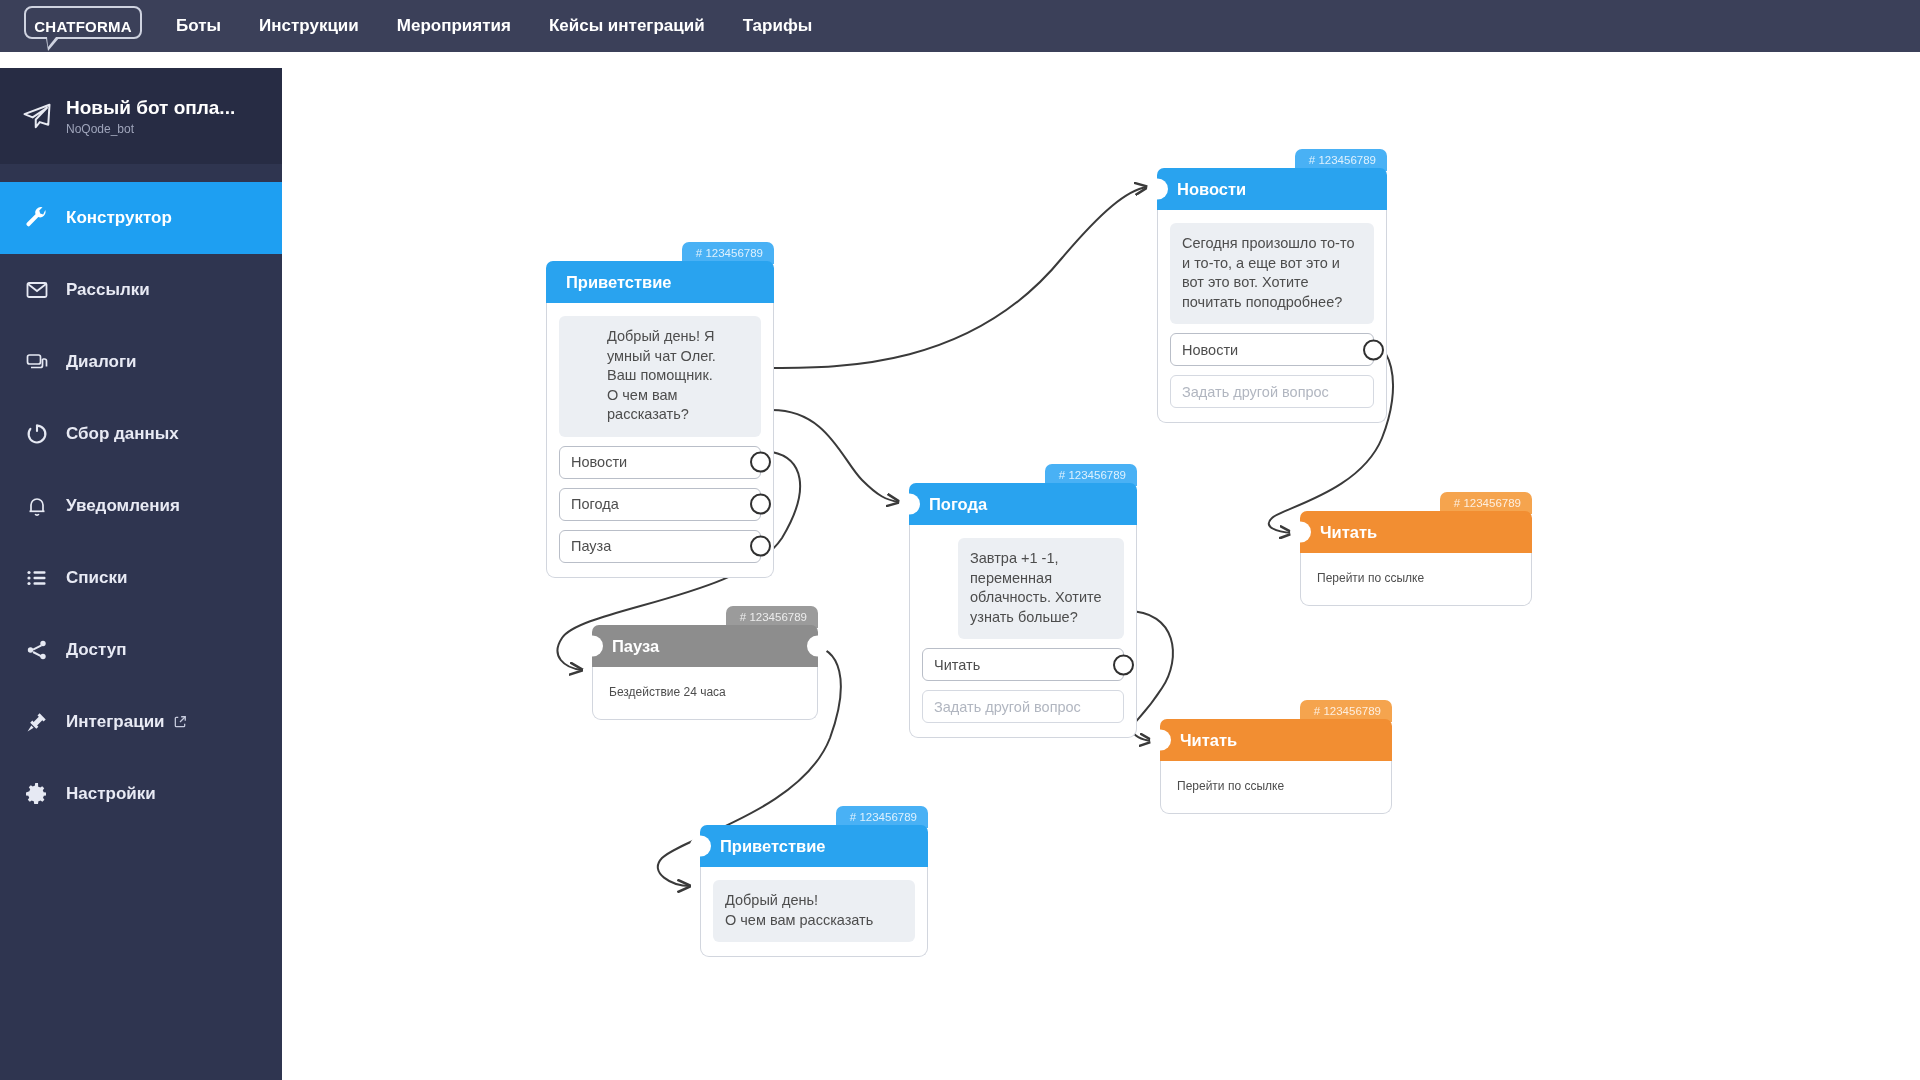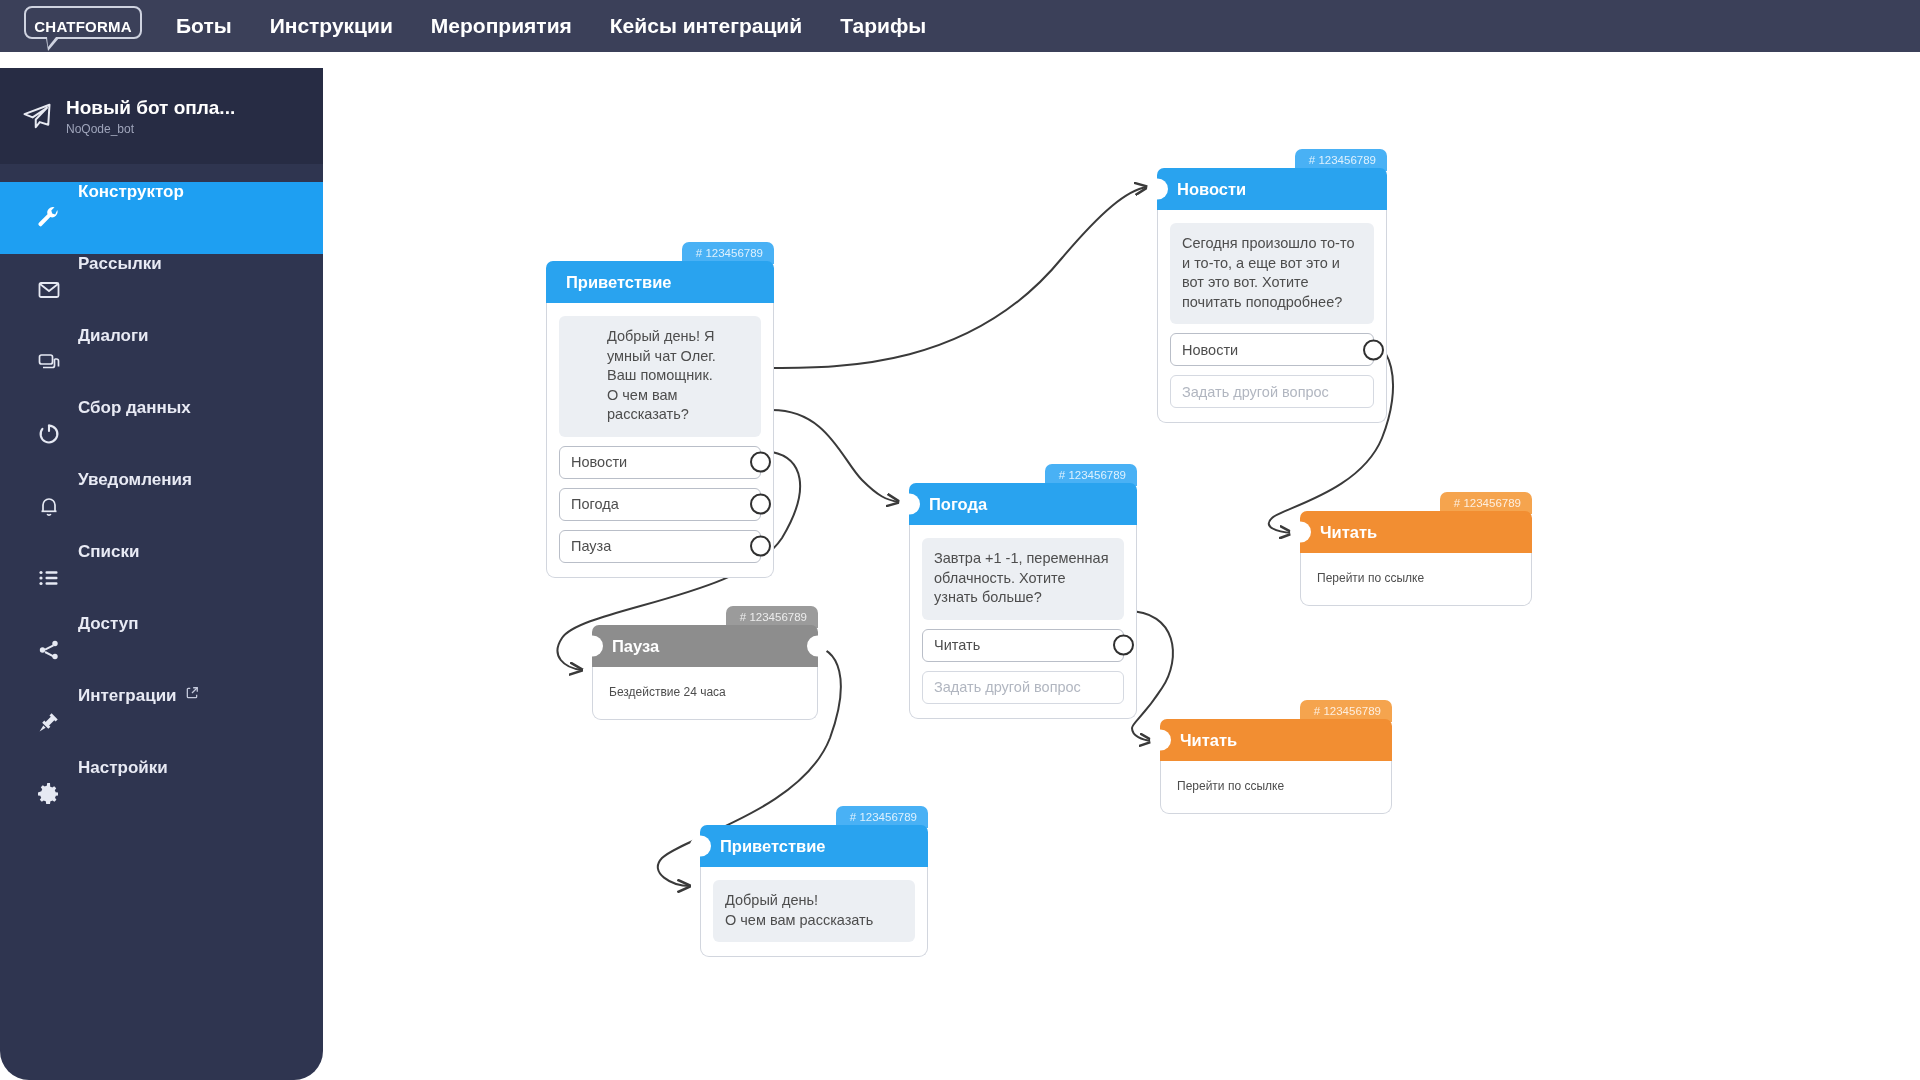--- a/index.html
+++ b/index.html
@@ -70,36 +70,35 @@
     position: relative;
     z-index: 2;
     color: #ffffff;
     font-size: 15px;
     font-weight: bold;
     letter-spacing: 0.2px;
     margin-top: 1px;
   }
   .nav-item {
     color: #ffffff;
-    font-size: 21px;
+    font-size: 17px;
     font-weight: bold;
     margin-right: 38px;
     white-space: nowrap;
     cursor: pointer;
   }
 
   
   .sidebar {
     position: absolute;
     top: 68px; left: 0;
-    width: 323px;
+    width: 282px;
     height: 1012px;
     background: #2f3550;
     z-index: 40;
-    border-radius: 29px;
   }
   .bot-header {
     height: 96px;
     display: flex;
     align-items: center;
     padding-left: 14px;
     background: #272c44;
   }
   .bot-ico {
     width: 46px;
@@ -119,21 +118,22 @@
   .bot-sub {
     color: #9fa5bb;
     font-size: 12px;
     margin-top: 3px;
   }
   .nav-gap { height: 18px; background: #2f3550; }
 
   .side-item {
     height: 72px;
     display: flex;
-    padding-left: 26px;
+    align-items: center;
+    padding-left: 14px;
     cursor: pointer;
   }
   .side-item.active { background: #1e9ff2; }
   .side-ico {
     width: 46px;
     flex: 0 0 46px;
     display: flex;
     align-items: center;
     justify-content: center;
     color: #e6e9f3;
@@ -480,21 +480,21 @@
       </div>
     </div>
 
     <div class="node" style="left:627px; top:415px; width:228px;">
       <div class="node-tag blue"># 123456789</div>
       <div class="node-head blue">
         <span class="sock-in"></span>
         <span>Погода</span>
       </div>
       <div class="node-body">
-        <div class="bubble" style="white-space: pre-line;">Завтра +1 -1, переменная облачность. Хотите узнать больше?</div>
+        <div class="bubble" style="white-space: pre-line; margin-left: 36px;">Завтра +1 -1, переменная облачность. Хотите узнать больше?</div>
         <div class="opt">
           <span>Читать</span>
           <span class="sock-out"></span>
         </div>
         <div class="opt muted">
           <span>Задать другой вопрос</span>
         </div>
       </div>
     </div>
 

